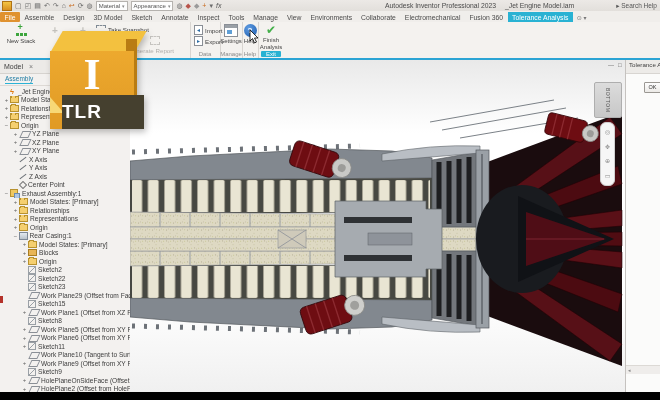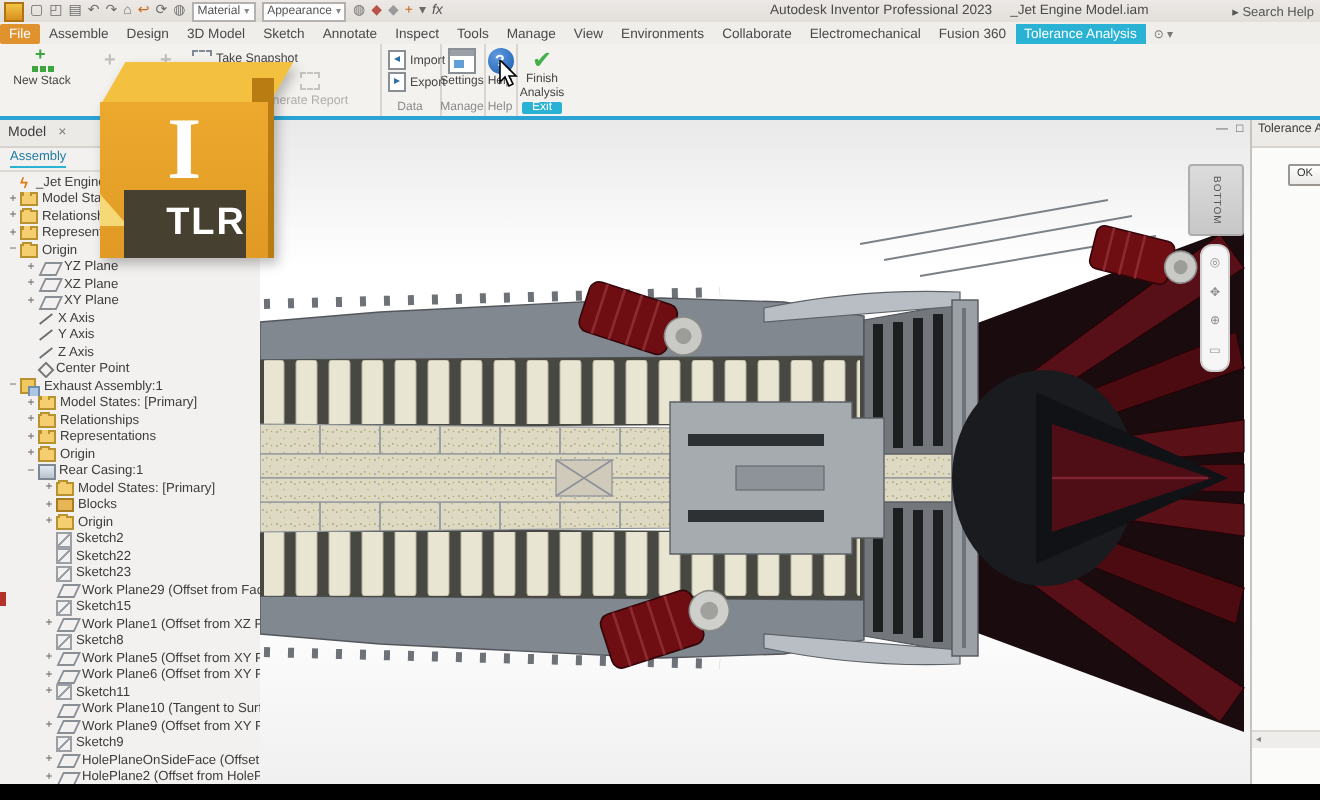--- a/index.html
+++ b/index.html
@@ -92,21 +92,21 @@
   #rpscroll{position:absolute;left:0;bottom:18px;width:35px;height:8px;background:#efedeb;border-top:1px solid #dcd9d5;
             font-size:5px;color:#888;line-height:8px;padding-left:2px;}
   
   #tlrlogo{left:36px;top:29px;width:101px;height:105px;z-index:80;filter:drop-shadow(2px 3px 3px rgba(0,0,0,0.25));}
   #tlr-top{position:absolute;left:14px;top:2px;width:84px;height:22px;background:#f3c13f;transform:skewX(-30deg);transform-origin:bottom left;}
   #tlr-main{position:absolute;left:14px;top:22px;width:84px;height:78px;background:linear-gradient(#eda92e,#e09a25);}
   #tlr-side{position:absolute;left:90px;top:10px;width:11px;height:90px;background:#b97c13;}
   #tlr-fold{position:absolute;left:14px;top:84px;border-left:14px solid #f7d876;border-top:16px solid transparent;transform:translateY(-16px);}
   #tlr-i{position:absolute;left:14px;top:24px;width:84px;text-align:center;font-family:"Liberation Serif","DejaVu Serif",serif;
          font-weight:bold;font-size:44px;line-height:44px;color:#fff;}
-  #tlr-banner{position:absolute;left:26px;top:66px;width:61px;height:34px;background:#45402f;display:flex;align-items:center;justify-content:flex-end;}
+  #tlr-banner{position:absolute;left:26px;top:66px;width:82px;height:34px;background:#45402f;display:flex;align-items:center;justify-content:flex-start;}
   #tlr-banner span{color:#fff;font-weight:bold;font-size:19px;letter-spacing:1px;font-family:"Liberation Sans",sans-serif;}
   
   #blackbar{left:0;top:392px;width:660px;height:8px;background:#000;}
 </style>
 </head>
 <body>
 
 <div id="titlebar" class="abs">
   <div id="qat" class="abs">
     <span id="applogo"></span>

